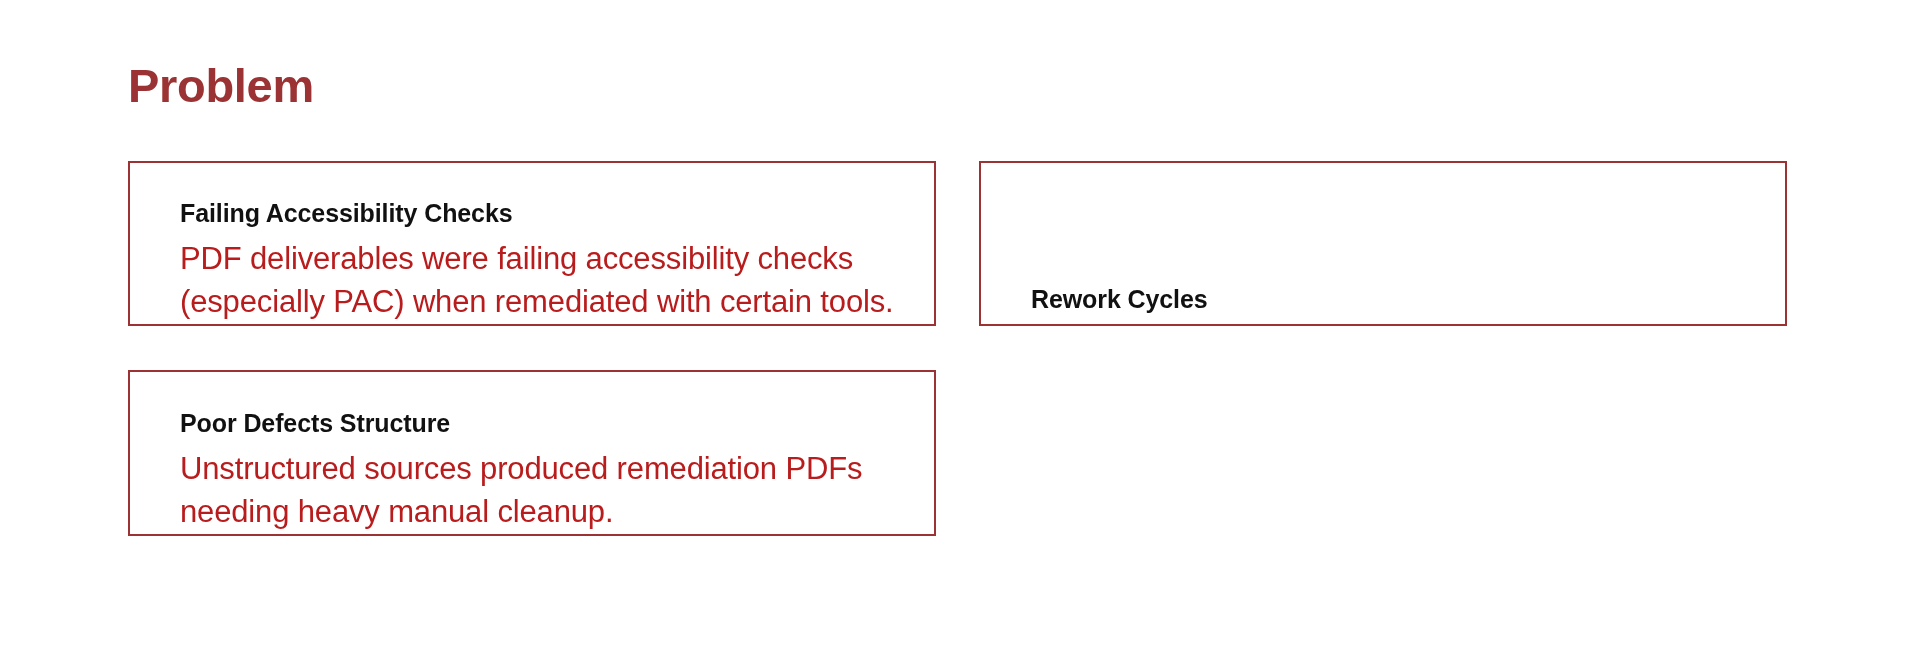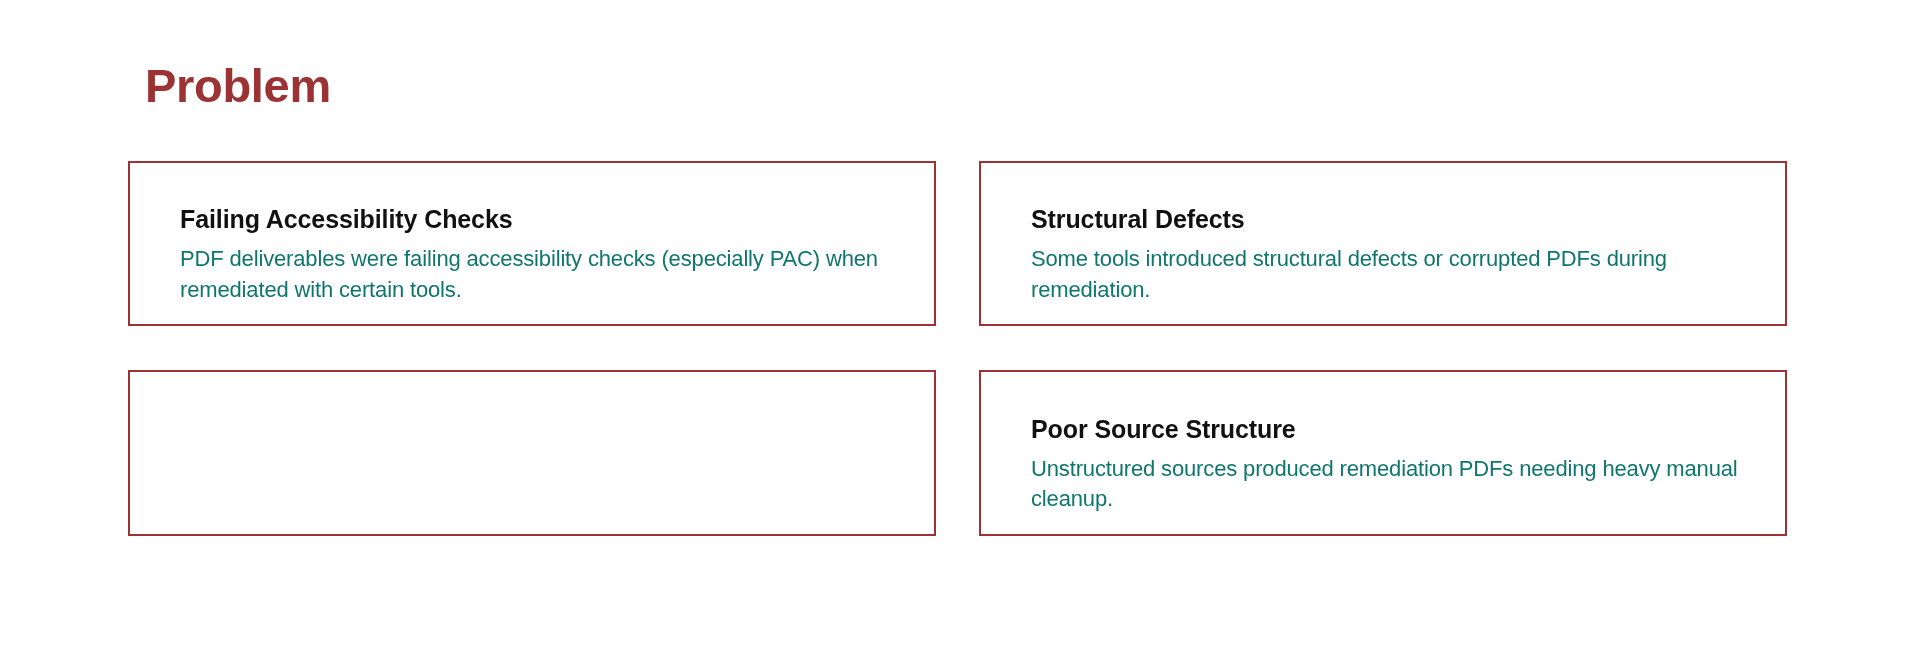--- a/index.html
+++ b/index.html
@@ -26,39 +26,38 @@
 
   .page-title {
     position: absolute;
     left: 128px;
     top: 58px;
     font-size: 47px;
     font-weight: 700;
     letter-spacing: -0.3px;
     color: #9B3233;
     line-height: 1.2;
-    margin-left: 17px;
   }
 
   .card-grid {
     position: absolute;
     left: 128px;
     top: 161px;
     width: 1659px;
     display: grid;
     grid-template-columns: 808px 808px;
     grid-template-rows: 165px 166px;
     column-gap: 43px;
     row-gap: 44px;
   }
 
   .card {
     position: relative;
     display: flex;
-    align-items: center;
+    align-items: flex-end;
     background: #ffffff;
     border: 2px solid #9B3233;
     overflow: hidden;
   }
 
   .card-accent {
     flex: 0 0 22px;
     background: #9B3233;
   }
 
@@ -71,23 +70,23 @@
   .card-heading {
     font-size: 25px;
     font-weight: 700;
     color: #111111;
     line-height: 1.25;
     letter-spacing: -0.1px;
     margin-bottom: 9px;
   }
 
   .card-text {
-    font-size: 22px;
+    font-size: 31px;
     font-weight: 400;
-    color: #0f766e;
+    color: #b91c1c;
     line-height: 1.38;
     letter-spacing: -0.15px;
   }
 </style>
 </head>
 <body>
 
 <div class="slide">
 
   <div class="page-title">Problem</div>
@@ -95,36 +94,30 @@
   <div class="card-grid">
 
     <div class="card">
       <div class="card-accent"></div>
       <div class="card-body">
         <div class="card-heading">Failing Accessibility Checks</div>
         <div class="card-text">PDF deliverables were failing accessibility checks (especially PAC) when remediated with certain tools.</div>
       </div>
     </div>
 
+
     <div class="card">
       <div class="card-accent"></div>
       <div class="card-body">
-        <div class="card-heading">Structural Defects</div>
-        <div class="card-text">Some tools introduced structural defects or corrupted PDFs during remediation.</div>
+        <div class="card-heading">Rework Cycles</div>
       </div>
     </div>
 
     <div class="card">
       <div class="card-accent"></div>
       <div class="card-body">
-      </div>
-    </div>
-
-    <div class="card">
-      <div class="card-accent"></div>
-      <div class="card-body">
-        <div class="card-heading">Poor Source Structure</div>
+        <div class="card-heading">Poor Defects Structure</div>
         <div class="card-text">Unstructured sources produced remediation PDFs needing heavy manual cleanup.</div>
       </div>
     </div>
 
   </div>
 </div>
 
 </body></html>

